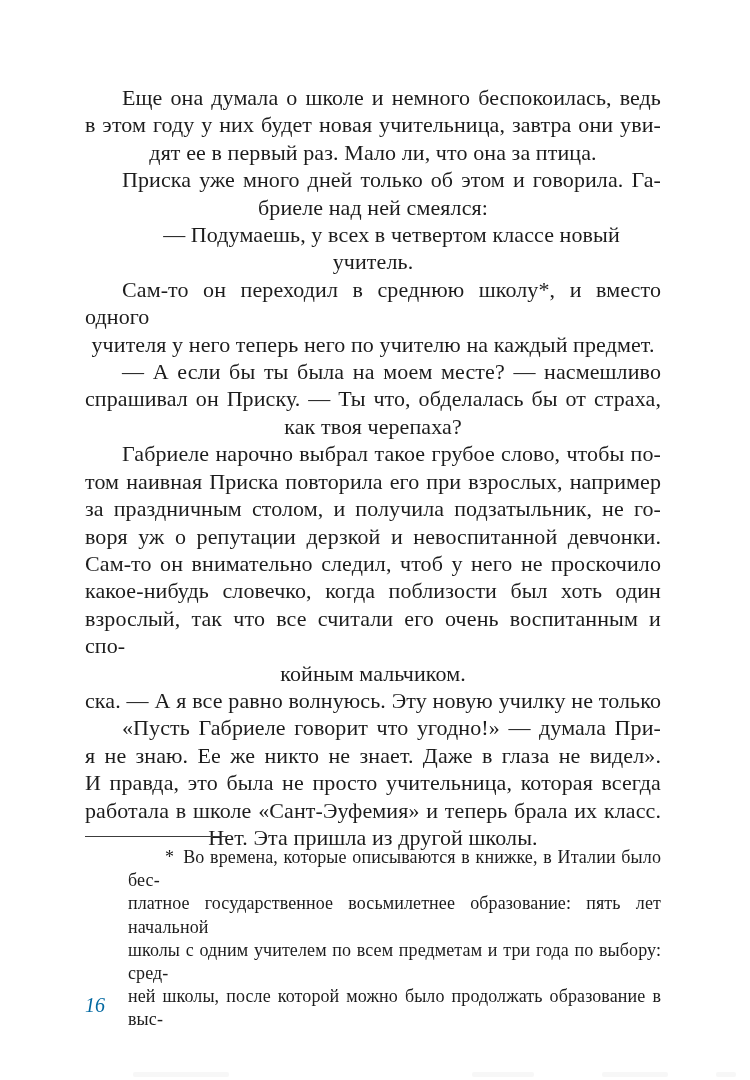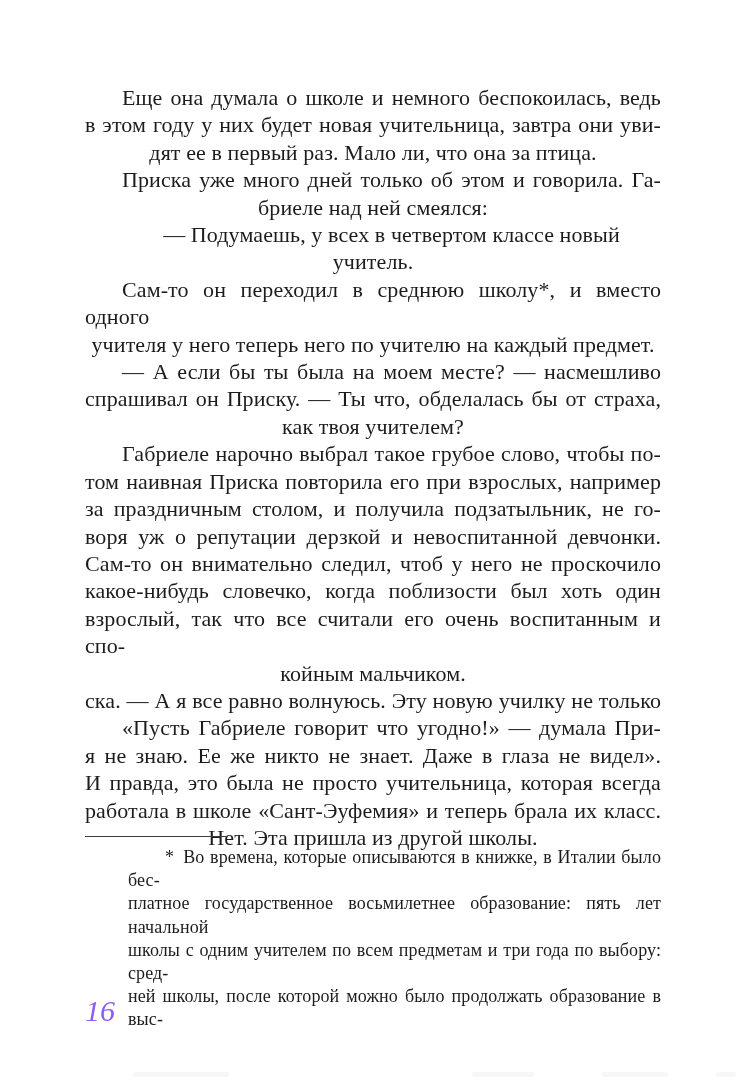--- a/index.html
+++ b/index.html
@@ -42,23 +42,23 @@
   .footnote-text {
     font-size: 18px;
     line-height: 23.2px;
     letter-spacing: 0.1px;
     margin-left: 43px;
   }
   .footnote-text .line.indent { text-indent: 37px; }
   .page-number {
     position: absolute;
     left: 85px; top: 994px;
-    font-size: 30px;
+    font-size: 20px;
     font-style: italic;
-    color: #8b5cf6;
+    color: #0369a1;
   }
   .scan-artifact {
     position: absolute;
     height: 5px;
     background: #f7f7f7;
     border-radius: 2px;
   }
   .artifact-1 { left: 133px; top: 1072px; width: 96px; }
   .artifact-2 { left: 472px; top: 1072px; width: 62px; }
   .artifact-3 { left: 602px; top: 1072px; width: 66px; }
@@ -82,21 +82,21 @@
       <div class="paragraph">
         <div class="line indent">— Подумаешь, у всех в четвертом классе новый учитель.</div>
       </div>
       <div class="paragraph">
         <div class="line indent just">Сам-то он переходил в среднюю школу*, и вместо одного</div>
         <div class="line">учителя у него теперь него по учителю на каждый предмет.</div>
       </div>
       <div class="paragraph">
         <div class="line indent just">— А если бы ты была на моем месте? — насмешливо</div>
         <div class="line just">спрашивал он Приску. — Ты что, обделалась бы от страха,</div>
-        <div class="line">как твоя учителем?</div>
+        <div class="line">как твоя черепаха?</div>
       </div>
       <div class="paragraph">
         <div class="line indent just">Габриеле нарочно выбрал такое грубое слово, чтобы по-</div>
         <div class="line just">том наивная Приска повторила его при взрослых, например</div>
         <div class="line just">за праздничным столом, и получила подзатыльник, не го-</div>
         <div class="line just">воря уж о репутации дерзкой и невоспитанной девчонки.</div>
         <div class="line just">Сам-то он внимательно следил, чтоб у него не проскочило</div>
         <div class="line just">какое-нибудь словечко, когда поблизости был хоть один</div>
         <div class="line just">взрослый, так что все считали его очень воспитанным и спо-</div>
         <div class="line">койным мальчиком.</div>

